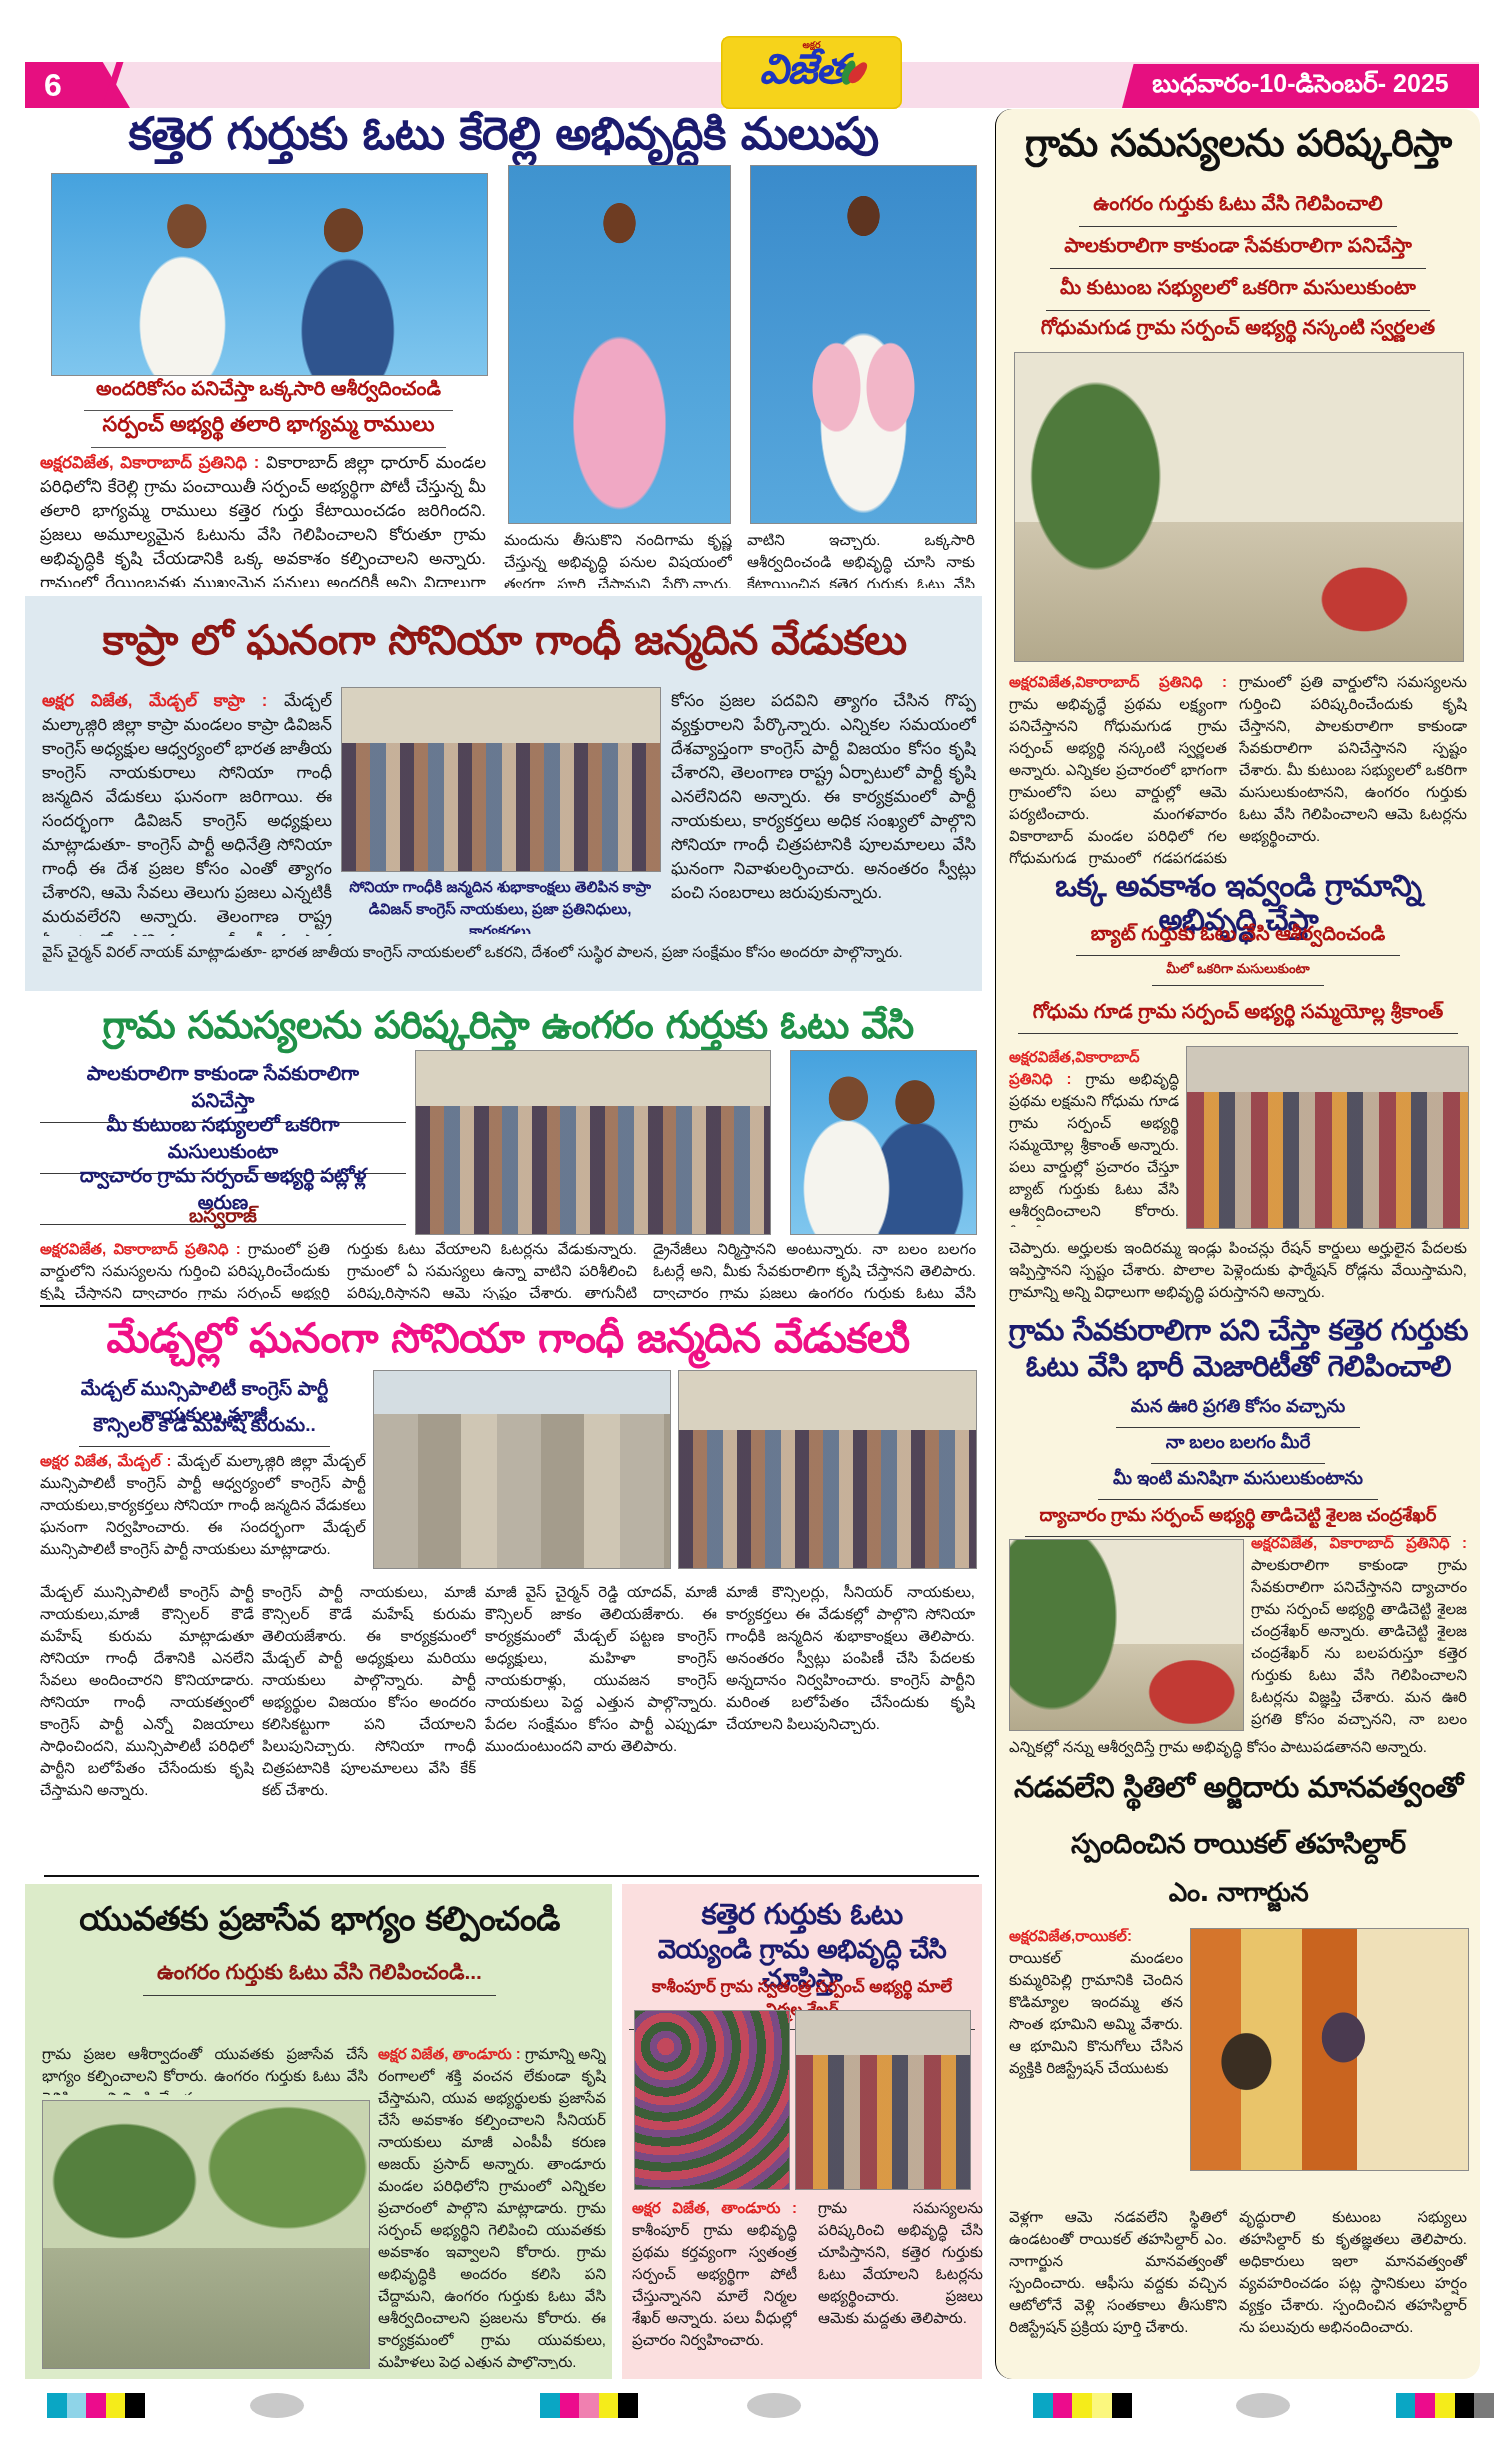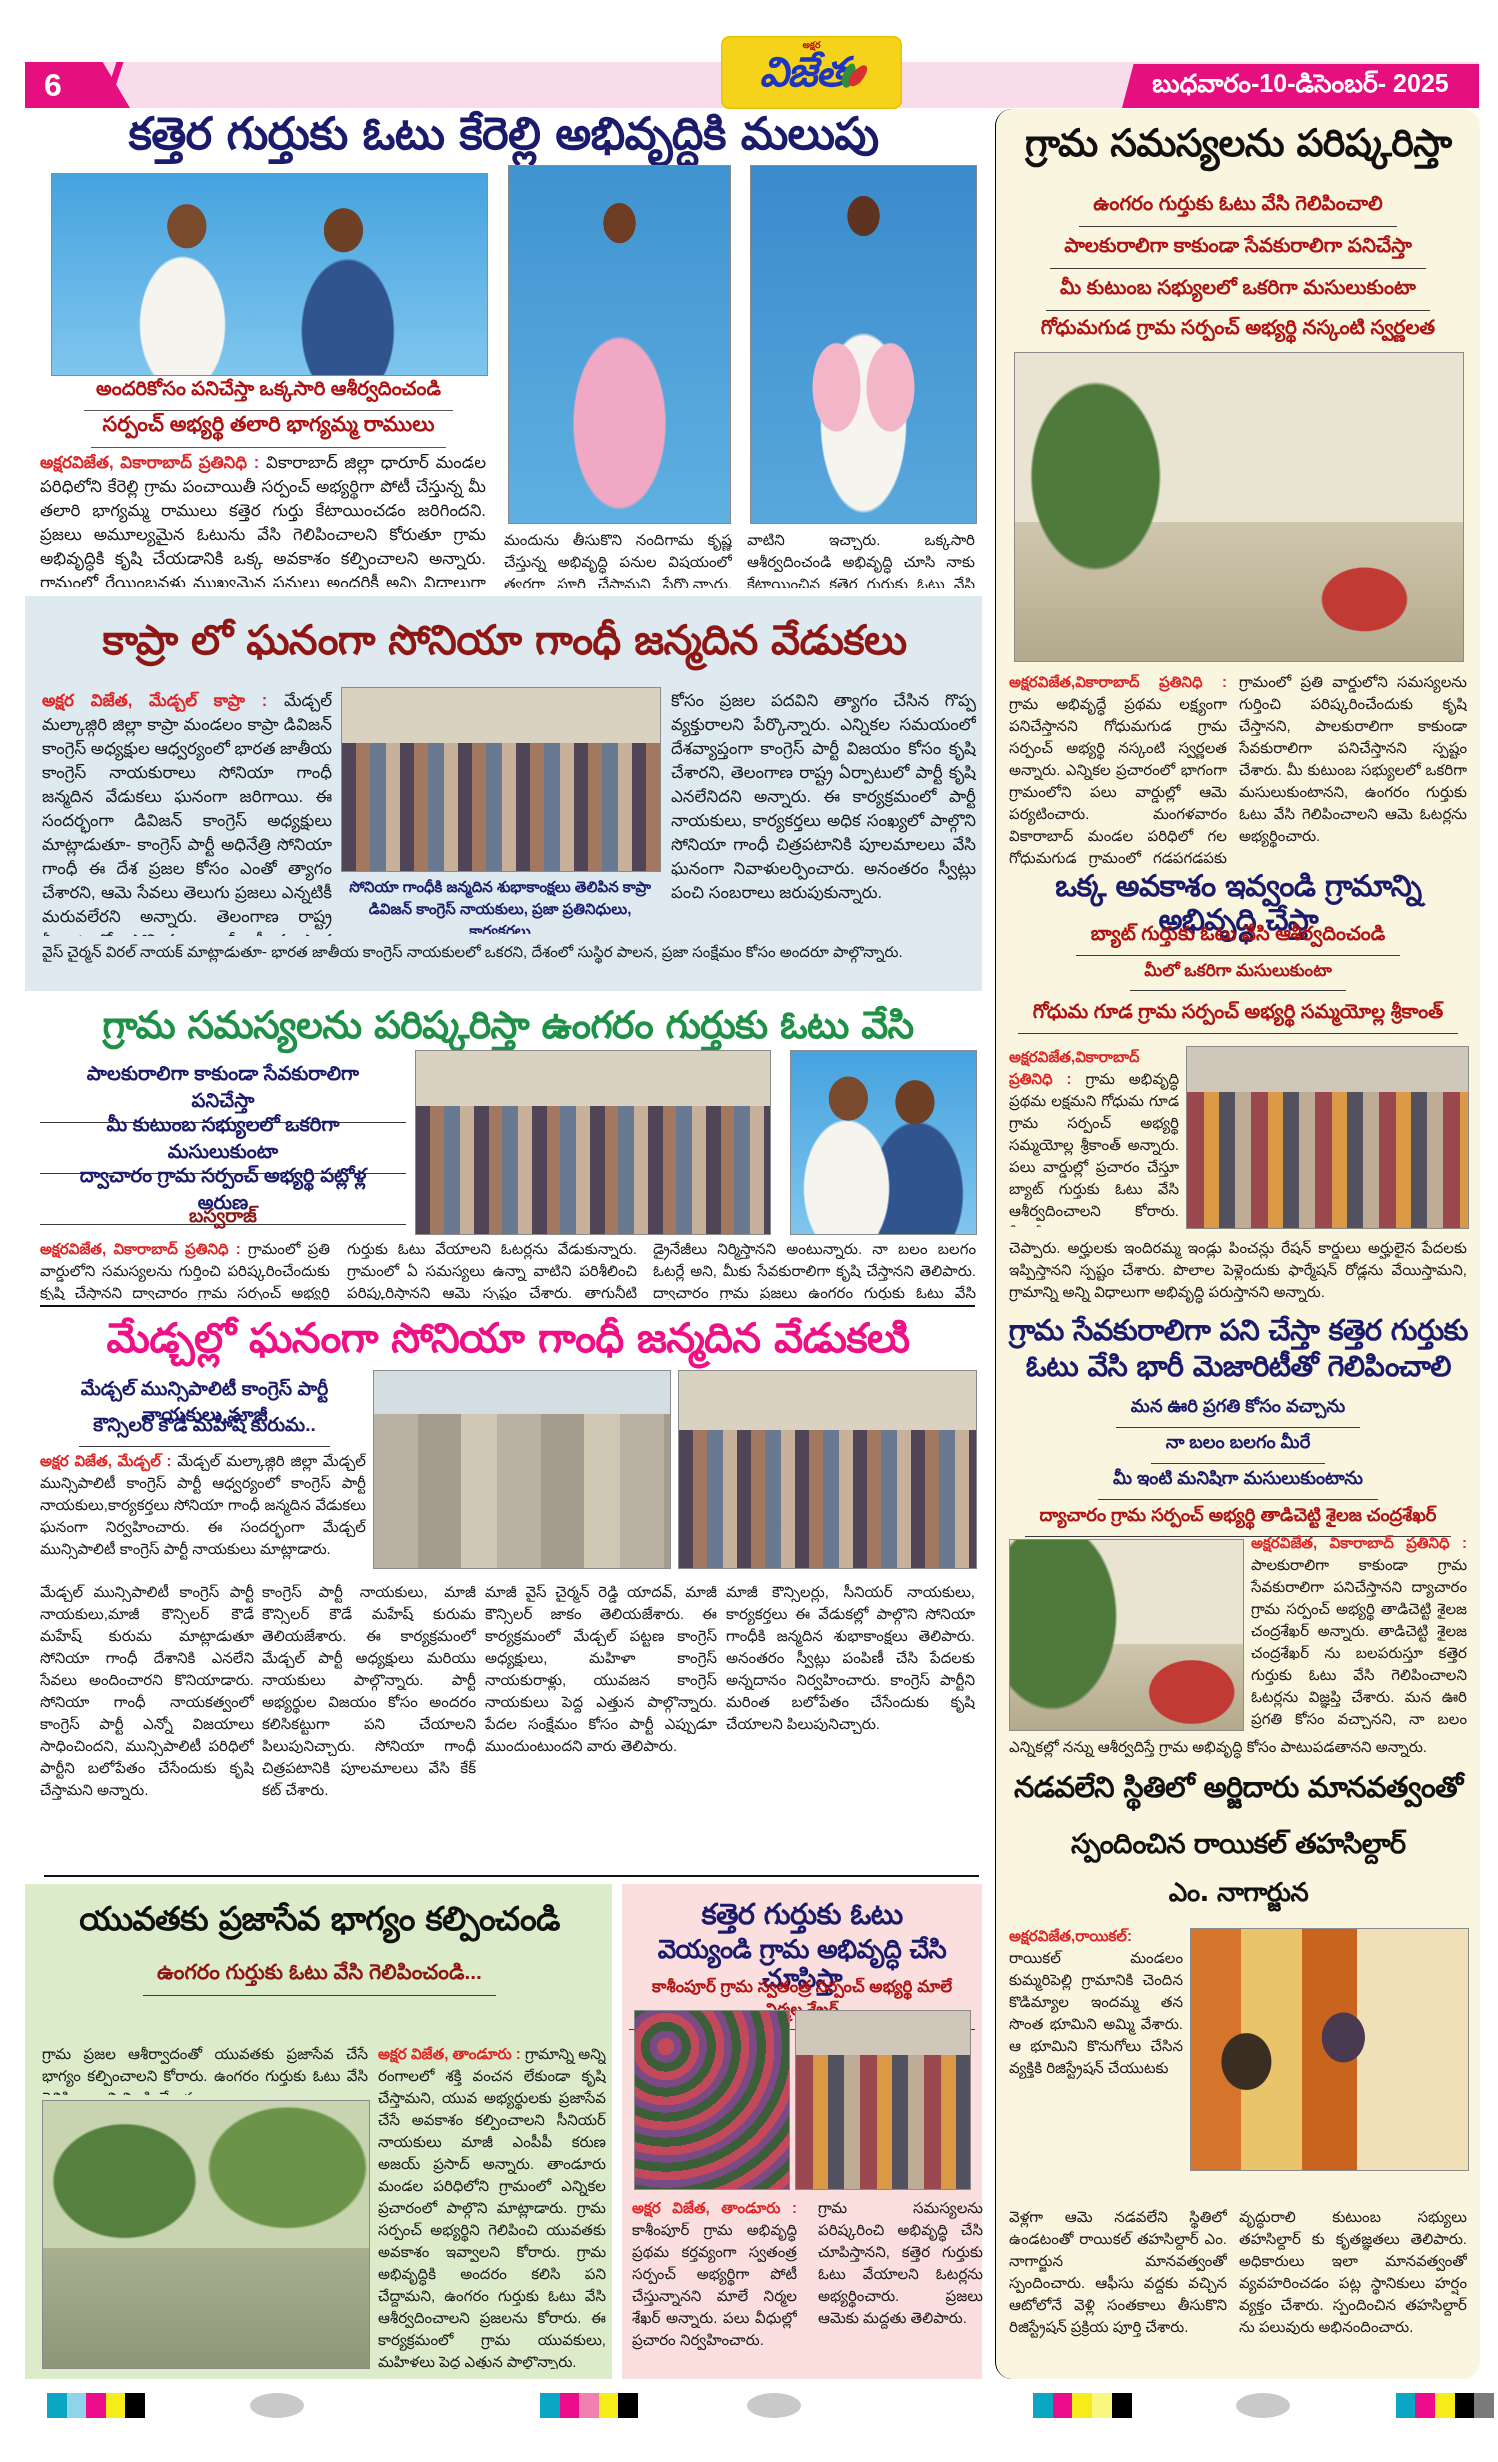--- a/index.html
+++ b/index.html
@@ -61,21 +61,21 @@
     linear-gradient(90deg,#d5752c 0 18%,#e9c46a 18% 40%,#c9641f 40% 60%,#efe0b8 60% 100%);}
   .cap{font-weight:bold;text-align:center;}
   .cap .u{display:inline-block;border-bottom:1.5px solid #555;padding:0 11.6px 5.8px;}
   
   #strip{background:#f8dce9;}
   .numbox{background:#e60f80;clip-path:polygon(0 0,74% 0,100% 100%,0 100%);color:#fff;
           font-weight:bold;font-size:32px;display:flex;align-items:center;padding-left:19px;}
   .slash{background:#e60f80;transform:skewX(-18deg);}
   #logo{background:#f6d31b;border-radius:8.7px;text-align:center;box-shadow:0 0 0 1.5px #e8c200 inset;}
   #logo .small{font-size:9.4px;color:#b01312;font-weight:bold;line-height:10px;padding-top:4.4px;}
-  #logo .big{font-size:41px;font-weight:bold;font-style:italic;color:#1d35c0;line-height:45px;letter-spacing:-1.5px;}
+  #logo .big{font-size:41px;font-weight:bold;font-style:italic;color:#1d35c0;line-height:45px;letter-spacing:-1.5px;font-family:Liberation Mono, monospace;}
   .petal{display:inline-block;width:11.6px;height:25px;border-radius:50% 50% 50% 50%/60% 60% 40% 40%;vertical-align:middle;margin-left:-2.9px;}
   #datebox{background:#e60f80;clip-path:polygon(11.6px 0,100% 0,100% 100%,0 100%);color:#fff;
            font-weight:bold;font-size:25px;display:flex;align-items:center;justify-content:center;}
   
   #rcol{background:#faf5df;border-left:1.5px solid #000;}
   
   .bar{position:absolute;top:2393px;height:25px;width:19.6px;}
   .oval{position:absolute;top:2393px;width:54px;height:25px;background:#c9c9c9;border-radius:50%;}
 </style>
 </head>
@@ -160,21 +160,21 @@
     <div class="abs sub redtx" style="left:14.5px;top:81px;width:455px;font-size:20px;"><span class="u">ఉంగరం గుర్తుకు ఓటు వేసి గెలిపించాలి</span></div>
     <div class="abs sub redtx" style="left:14.5px;top:123px;width:455px;font-size:20px;"><span class="u">పాలకురాలిగా కాకుండా సేవకురాలిగా పనిచేస్తా</span></div>
     <div class="abs sub redtx" style="left:14.5px;top:165px;width:455px;font-size:20px;"><span class="u">మీ కుటుంబ సభ్యులలో ఒకరిగా మసులుకుంటా</span></div>
     <div class="abs sub redtx" style="left:14.5px;top:207px;width:455px;font-size:20px;">గోధుమగుడ గ్రామ సర్పంచ్ అభ్యర్థి  నస్కంటి స్వర్ణలత</div>
     <div class="ph ph-house" style="left:18px;top:243px;width:448px;height:308px;"></div>
     <p class="body sm abs" style="left:13px;top:562px;width:218px;height:202px;"><span class="byline">అక్షరవిజేత,వికారాబాద్ ప్రతినిధి :</span> <span>గ్రామ అభివృద్ధే ప్రథమ లక్ష్యంగా పనిచేస్తానని గోధుమగుడ గ్రామ సర్పంచ్ అభ్యర్థి నస్కంటి స్వర్ణలత అన్నారు. ఎన్నికల ప్రచారంలో భాగంగా గ్రామంలోని పలు వార్డుల్లో ఆమె పర్యటించారు. మంగళవారం వికారాబాద్ మండల పరిధిలో గల గోధుమగుడ గ్రామంలో గడపగడపకు తిరుగుతూ ఉంగరం గుర్తుకు ఓటు వేయాలని కోరారు.</span></p>
     <p class="body sm abs" style="left:243px;top:562px;width:228px;height:202px;">గ్రామంలో ప్రతి వార్డులోని సమస్యలను గుర్తించి పరిష్కరించేందుకు కృషి చేస్తానని, పాలకురాలిగా కాకుండా సేవకురాలిగా పనిచేస్తానని స్పష్టం చేశారు. మీ కుటుంబ సభ్యులలో ఒకరిగా మసులుకుంటానని, ఉంగరం గుర్తుకు ఓటు వేసి గెలిపించాలని ఆమె ఓటర్లను అభ్యర్థించారు.</p>
 
     <div class="abs hl navy" style="left:7.3px;top:760px;width:470px;font-size:30px;">ఒక్క అవకాశం ఇవ్వండి గ్రామాన్ని అభివృద్ధి చేస్తా</div>
     <div class="abs sub redtx" style="left:14.5px;top:811px;width:455px;font-size:19.6px;"><span class="u">బ్యాట్ గుర్తుకు ఓటు వేసి ఆశీర్వదించండి</span></div>
-    <div class="abs sub redtx" style="left:14.5px;top:850px;width:455px;font-size:17px;"><span class="u">మీలో ఒకరిగా మసులుకుంటా</span></div>
+    <div class="abs sub redtx" style="left:14.5px;top:850px;width:455px;font-size:13px;"><span class="u">మీలో ఒకరిగా మసులుకుంటా</span></div>
     <div class="abs sub redtx" style="left:14.5px;top:889px;width:455px;font-size:19.6px;"><span class="u">గోధుమ గూడ గ్రామ సర్పంచ్ అభ్యర్థి సమ్మయోల్ల శ్రీకాంత్</span></div>
     <p class="body sm abs" style="left:13px;top:937px;width:170px;height:181px;"><span class="byline">అక్షరవిజేత,వికారాబాద్ ప్రతినిధి :</span> <span>గ్రామ అభివృద్ధి ప్రథమ లక్షమని గోధుమ గూడ గ్రామ సర్పంచ్ అభ్యర్థి సమ్మయోల్ల శ్రీకాంత్ అన్నారు. పలు వార్డుల్లో ప్రచారం చేస్తూ బ్యాట్ గుర్తుకు ఓటు వేసి ఆశీర్వదించాలని కోరారు. మీలో ఒకరిగా ఉంటూ గ్రామ సేవ చేస్తానని తెలిపారు.</span></p>
     <div class="ph ph-walk" style="left:190px;top:937px;width:281px;height:181px;"></div>
     <p class="body sm abs" style="left:13px;top:1128px;width:458px;height:70px;">చెప్పారు. అర్హులకు ఇందిరమ్మ ఇండ్లు పించన్లు రేషన్ కార్డులు అర్హులైన పేదలకు ఇప్పిస్తానని స్పష్టం చేశారు. పొలాల పెళ్లెందుకు ఫార్మేషన్ రోడ్లను వేయిస్తామని, గ్రామాన్ని అన్ని విధాలుగా అభివృద్ధి పరుస్తానని అన్నారు.</p>
 
     <div class="abs hl navy" style="left:7.3px;top:1205px;width:470px;font-size:29px;">గ్రామ సేవకురాలిగా పని చేస్తా కత్తెర గుర్తుకు</div>
     <div class="abs hl navy" style="left:7.3px;top:1241px;width:470px;font-size:29px;">ఓటు వేసి భారీ మెజారిటీతో గెలిపించాలి</div>
     <div class="abs sub navy" style="left:14.5px;top:1285px;width:455px;font-size:18px;"><span class="u">మన ఊరి ప్రగతి కోసం వచ్చాను</span></div>
     <div class="abs sub navy" style="left:14.5px;top:1357px;width:455px;font-size:18px;"><span class="u">మీ ఇంటి మనిషిగా మసులుకుంటాను</span></div>
     <div class="abs sub navy" style="left:14.5px;top:1321px;width:455px;font-size:18px;"><span class="u">నా బలం బలగం మీరే</span></div>

